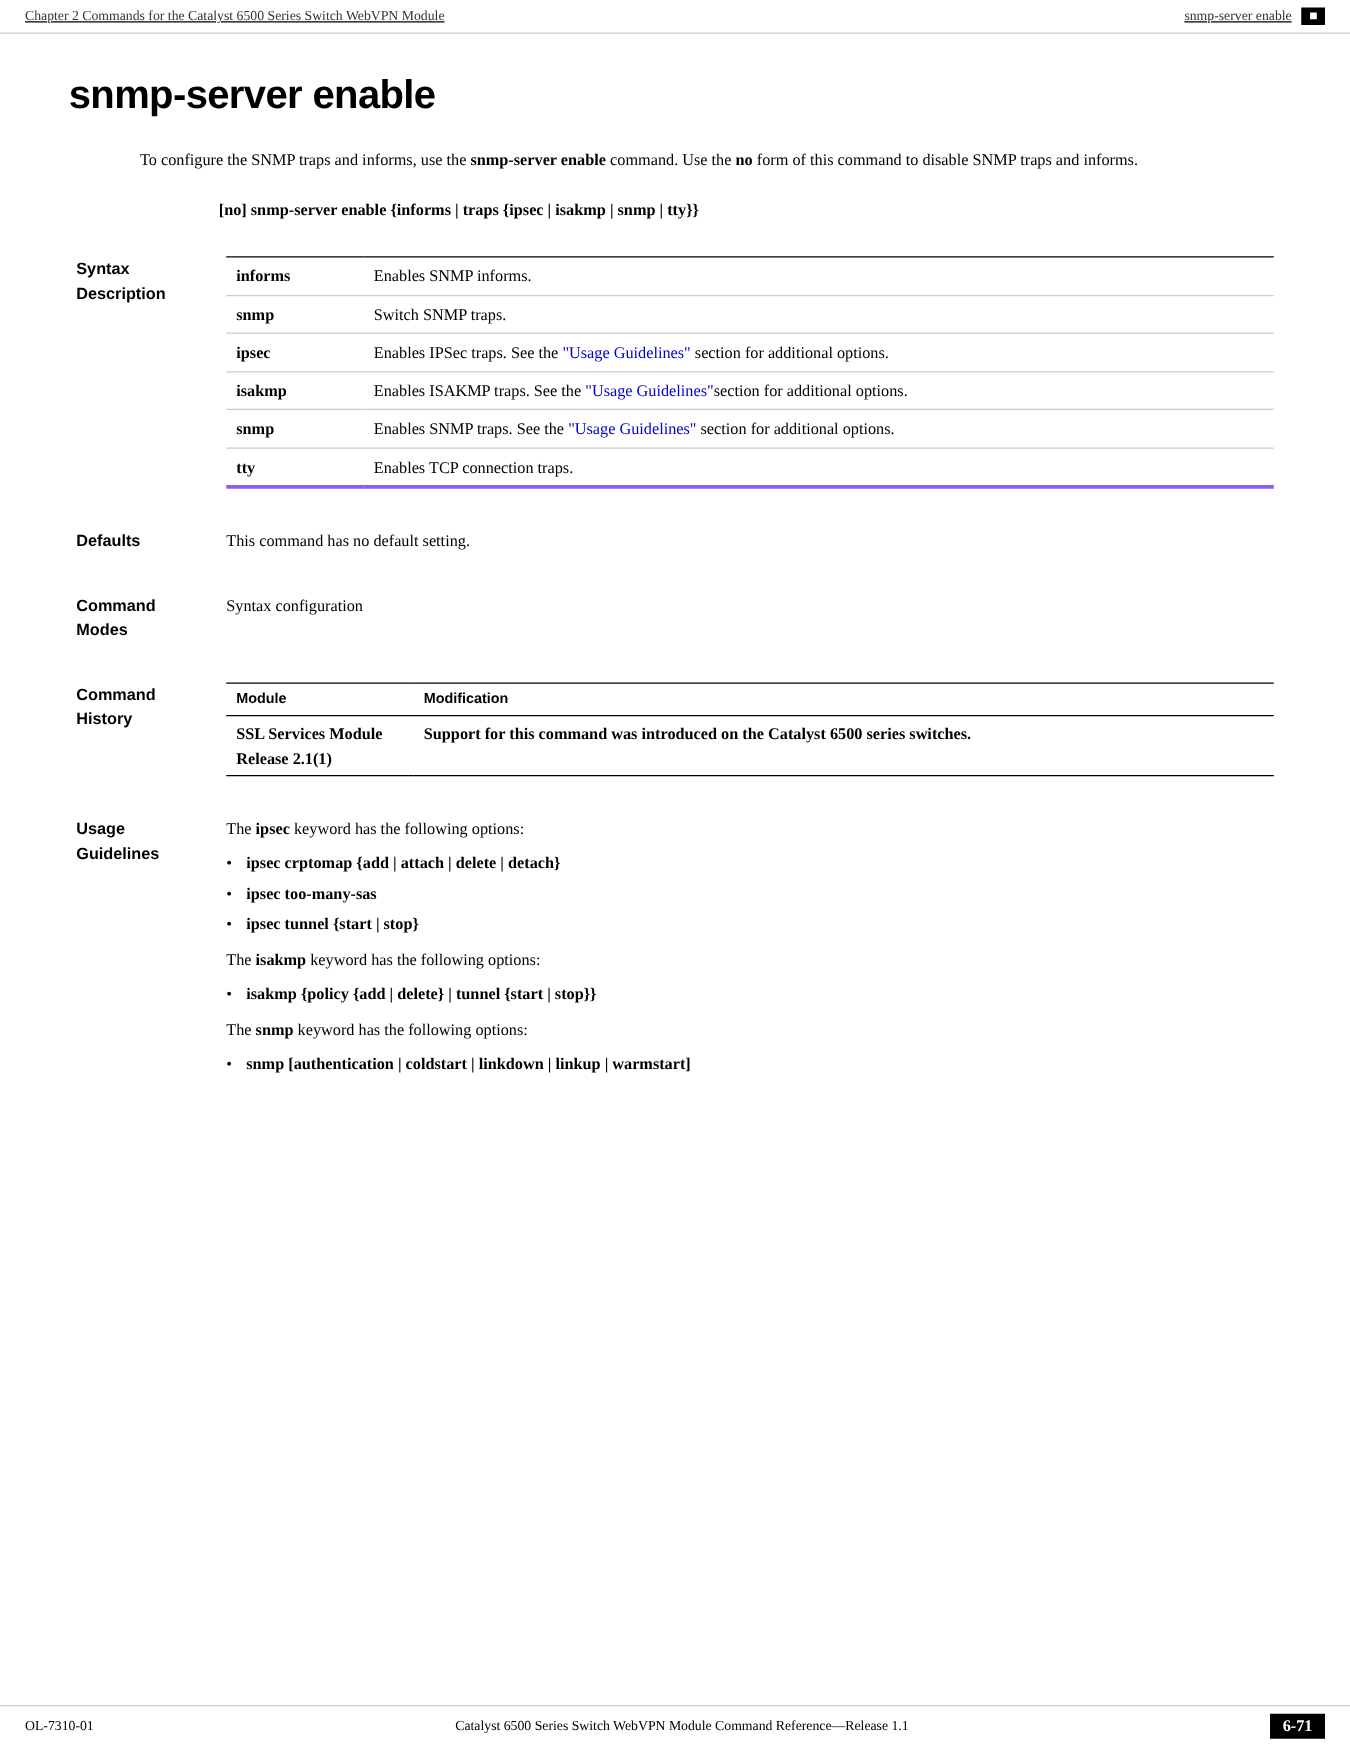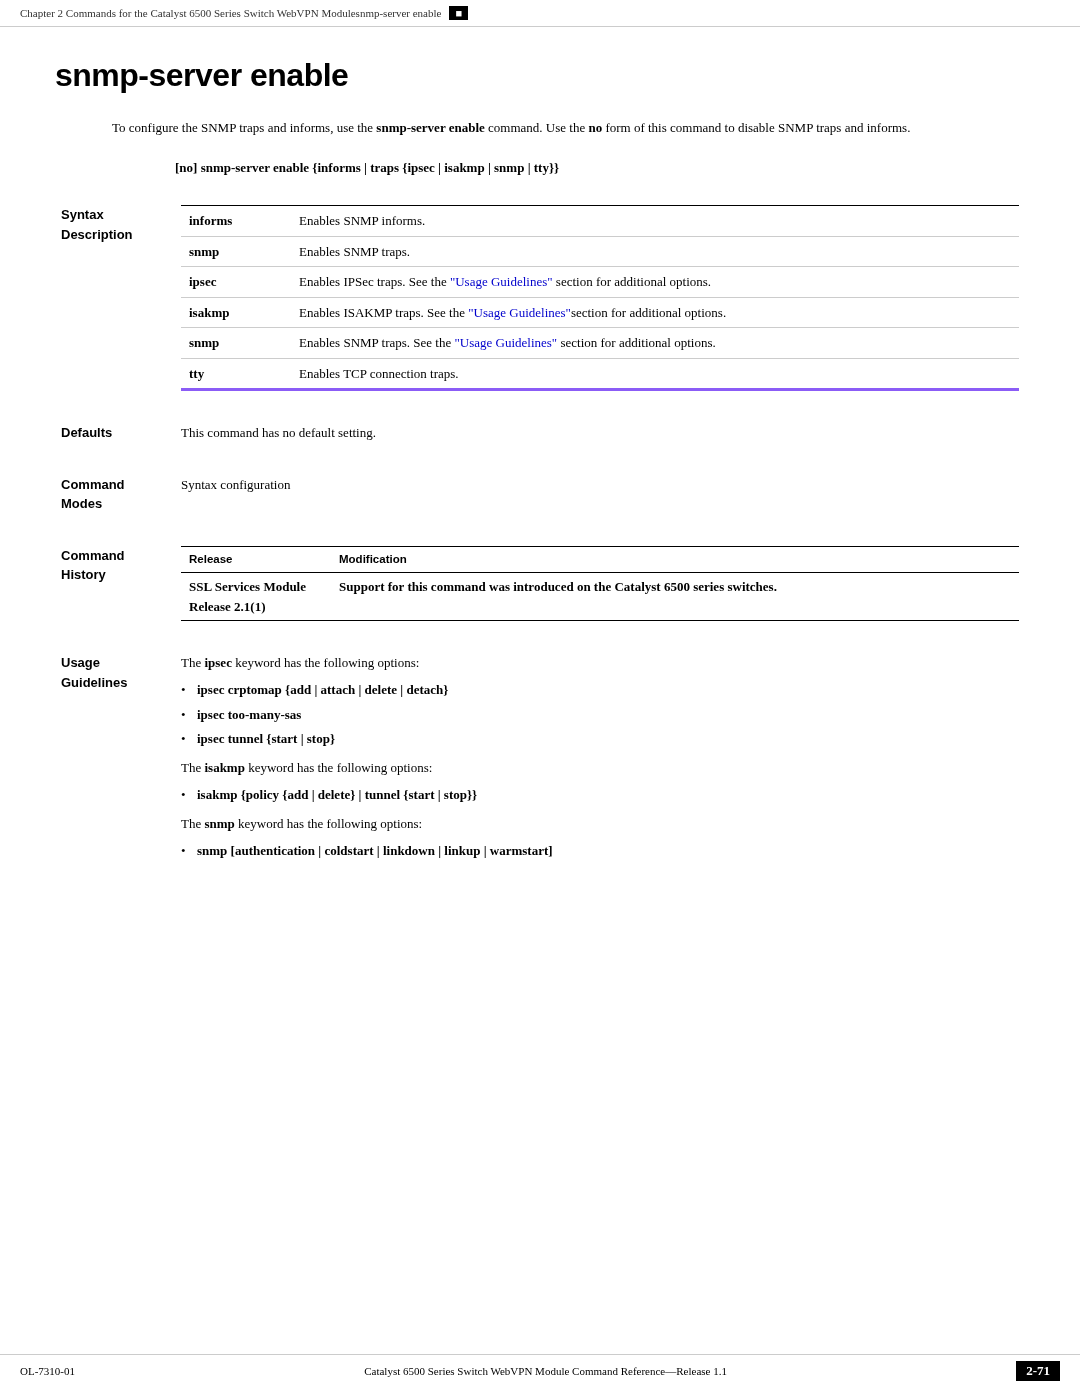--- a/index.html
+++ b/index.html
@@ -9,43 +9,45 @@
       background: #fff;
       color: #000;
       width: 1080px;
       min-height: 1397px;
       position: relative;
     }
 
     
     .header-bar {
       display: flex;
+      justify-content: space-between;
       align-items: center;
       padding: 6px 20px 6px 20px;
       border-bottom: 1px solid #ccc;
       font-size: 11px;
+      text-decoration: underline;
     }
     .header-left { color: #333; }
     .header-right {
       display: flex;
       align-items: center;
       gap: 8px;
     }
     .header-right-text { color: #333; }
     .header-right-box {
       background: #000;
       color: #fff;
       padding: 1px 6px;
       font-size: 11px;
     }
 
     
     .footer-bar {
       position: absolute;
-      bottom: 10px;
+      bottom: 0;
       left: 0;
       right: 0;
       display: flex;
       justify-content: space-between;
       align-items: center;
       padding: 6px 20px;
       border-top: 1px solid #ccc;
       font-size: 11px;
     }
     .footer-right-box {
@@ -227,21 +229,21 @@
         <table class="syntax-desc-table">
 
           <tbody>
                 <tr>
             <td class="term-col"><strong>informs</strong></td>
             <td class="desc-col">Enables SNMP informs.</td>
           </tr>
 
           <tr>
             <td class="term-col"><strong>snmp</strong></td>
-            <td class="desc-col">Enables SNMP traps.</td>
+            <td class="desc-col">Switch SNMP traps.</td>
           </tr>
 
           <tr>
             <td class="term-col"><strong>ipsec</strong></td>
             <td class="desc-col">
               Enables IPSec traps. See the <a href="#">"Usage Guidelines"</a> section for additional options.
             </td>
           </tr>
 
           <tr>
@@ -298,21 +300,21 @@
   <div class="section-divider"></div>
 
   <table class="section-table">
     <tbody>
         <tr>
       <td class="section-label-col">Command History</td>
       <td class="section-content-col">
         <table class="cmd-history-table">
           <tbody>
                 <tr class="header-row">
-            <td class="release-col">Release</td>
+            <td class="release-col">Module</td>
             <td class="mod-col">Modification</td>
           </tr>
           <tr class="data-row">
             <td class="release-col">SSL Services Module<br>Release 2.1(1)</td>
             <td class="mod-col">Support for this command was introduced on the Catalyst 6500 series switches.</td>
           </tr>
         </tbody>
             </table>
       </td>
     </tr>
@@ -345,14 +347,14 @@
       </td>
     </tr>
   </tbody>
     </table>
 
 </div>
 
 <div class="footer-bar">
   <span class="footer-left">OL-7310-01</span>
   <span class="footer-center">Catalyst 6500 Series Switch WebVPN Module Command Reference—Release 1.1</span>
-  <span class="footer-right-box">2-71</span>
+  <span class="footer-right-box">6-71</span>
 </div>
 
 </body></html>

